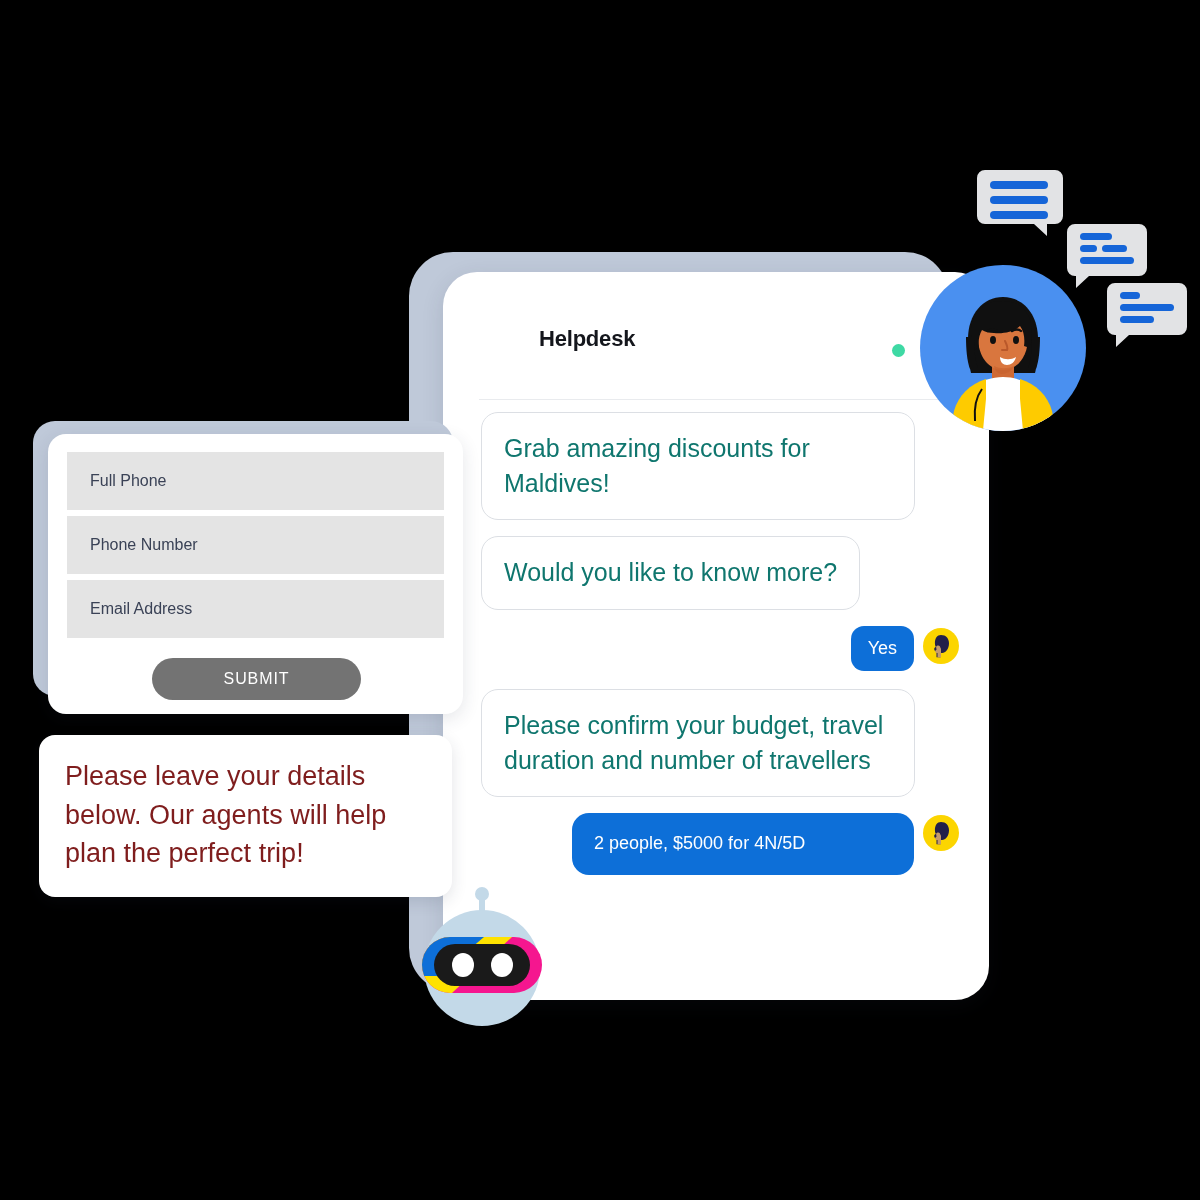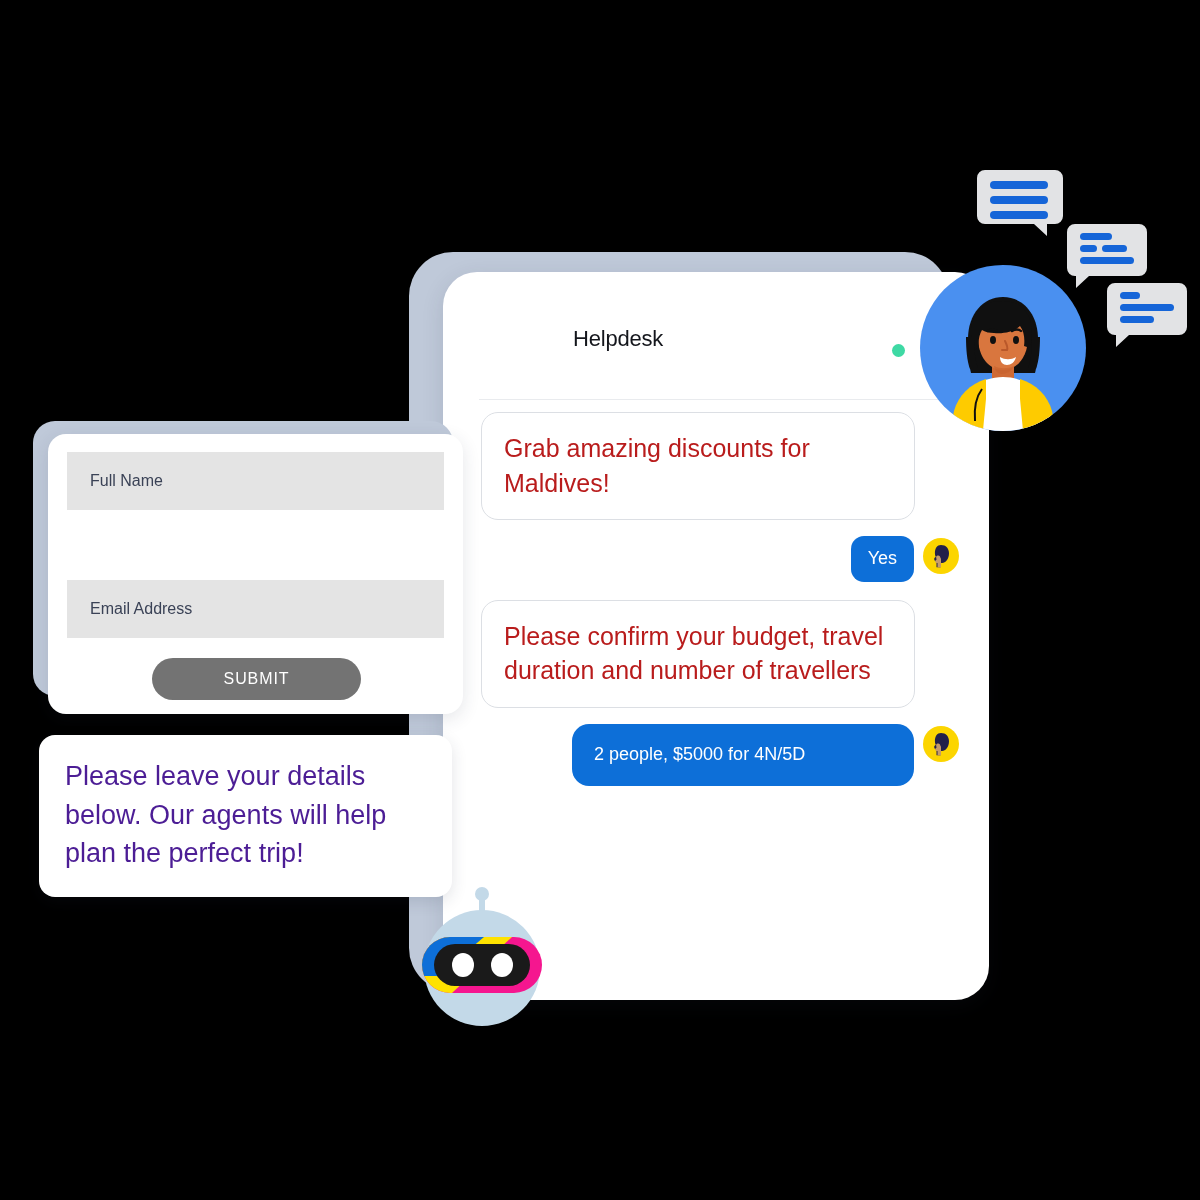--- a/index.html
+++ b/index.html
@@ -43,24 +43,24 @@
     overflow: hidden;
   }
   .phone-header {
     position: absolute;
     left: 0; top: 0;
     width: 546px;
     height: 118px;
   }
   .helpdesk-title {
     position: absolute;
-    left: 130px;
+    left: 96px;
     top: 54px;
     font-size: 22px;
-    font-weight: normal;
+    font-weight: bold;
     color: #14161c;
     letter-spacing: -0.2px;
   }
   .status-dot {
     position: absolute;
     left: 449px;
     top: 72px;
     width: 13px;
     height: 13px;
     border-radius: 50%;
@@ -91,21 +91,21 @@
   .row.right {
     justify-content: flex-end;
     align-items: center;
   }
 
   .bubble-bot {
     background: #ffffff;
     border: 1.6px solid #dcdfe4;
     border-radius: 17px;
     padding: 18px 22px 19px 22px;
-    color: #b91c1c;
+    color: #0f766e;
     font-size: 25px;
     line-height: 1.38;
     max-width: 434px;
     box-sizing: border-box;
   }
   .bubble-user {
     background: #0d6fd8;
     border-radius: 13px;
     padding: 10px 17px 11px 17px;
     color: #ffffff;
@@ -186,21 +186,21 @@
   .speech-bubble {
     position: absolute;
     left: 39px;
     top: 735px;
     width: 413px;
     background: #ffffff;
     border-radius: 16px;
     padding: 22px 24px 24px 26px;
     box-sizing: border-box;
     box-shadow: 0 5px 16px rgba(40,50,70,0.13);
-    color: #4c1d95;
+    color: #7f1d1d;
     font-size: 27px;
     line-height: 1.43;
   }
   .speech-tail {
     position: absolute;
     left: 424px;
     top: 841px;
     width: 0;
     height: 0;
     border-top: 20px solid #ffffff;
@@ -245,20 +245,23 @@
       <div class="status-dot"></div>
     </div>
     <div class="header-divider"></div>
 
     <div class="chat-area">
 
       <div class="row">
         <div class="bubble-bot" style="width:434px;">Grab amazing discounts for Maldives!</div>
       </div>
 
+      <div class="row">
+        <div class="bubble-bot">Would you like to know more?</div>
+      </div>
 
       <div class="row right" style="margin-bottom:18px;">
         <div class="bubble-user">Yes</div>
         <svg class="mini-avatar" viewBox="0 0 36 36">
           <circle cx="18" cy="18" r="18" fill="#fcd500"></circle>
           <path d="M18 7c5 0 8 3.4 8 8.2 0 3-.9 5.4-2.2 7.1-1.3 1.7-3 2.6-4.6 2.6h-1.6v4.4h-4.1v-5.6c-1.3-.4-2.3-1.2-2.3-2.6 0-1.2.7-1.8 1.6-2.1-.6-1-.9-2.3-.9-3.8C11.9 10.4 14 7 18 7z" fill="#22204a"></path>
           <path d="M15.3 17.4c1.2 0 2.1 1 2.1 2.3v5.3h-3.3c-1 0-1.8-.5-1.8-1.6 0-1 .6-1.5 1.4-1.8-.4-.8-.6-1.6-.6-2.5 0-1 .9-1.7 2.2-1.7z" fill="#c49a6c"></path>
           <path d="M16.2 19.6c1 0 1.8.8 1.8 2v7.7h-3.5v-8c0-1 .7-1.7 1.7-1.7z" fill="#c49a6c"></path>
         </svg>
       </div>
@@ -276,21 +279,22 @@
           <path d="M16.2 19.6c1 0 1.8.8 1.8 2v7.7h-3.5v-8c0-1 .7-1.7 1.7-1.7z" fill="#c49a6c"></path>
         </svg>
       </div>
 
     </div>
   </div>
 
   <div class="form-backing"></div>
 
   <div class="form-card">
-    <div class="field field-1">Full Name</div>
+    <div class="field field-1">Full Phone</div>
+    <div class="field field-2">Phone Number</div>
     <div class="field field-3">Email Address</div>
     <button class="submit-btn">SUBMIT</button>
   </div>
 
   <div class="speech-bubble">Please leave your details below. Our agents will help plan the perfect trip!</div>
   <div class="speech-tail"></div>
 
   <svg class="agent-avatar" viewBox="0 0 166 166">
     <defs>
       <clipPath id="agentClip">

